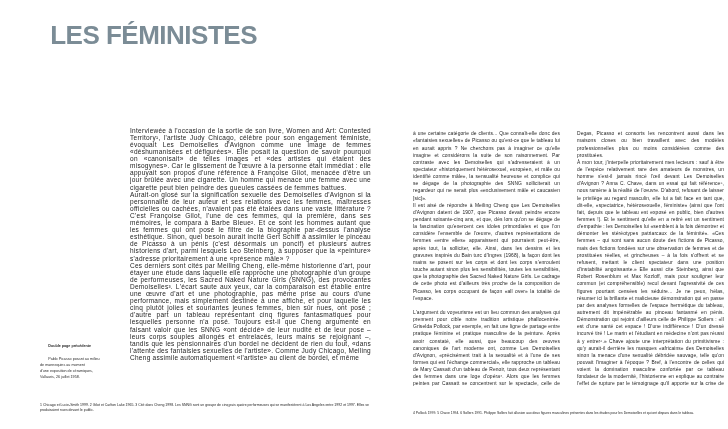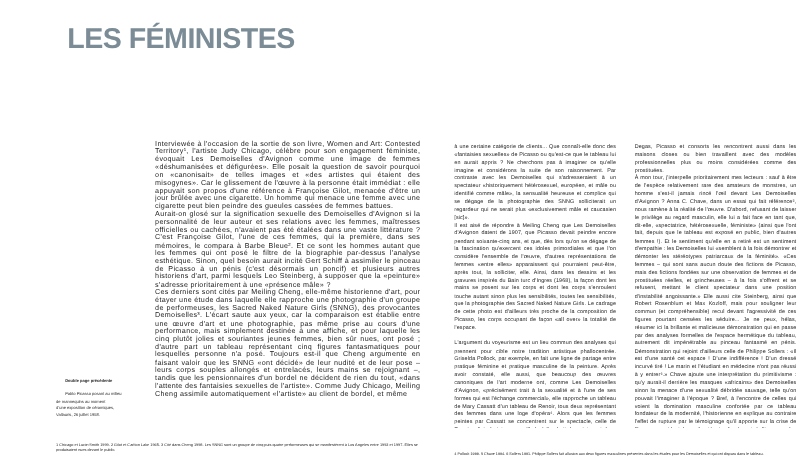--- a/index.html
+++ b/index.html
@@ -6,21 +6,21 @@
   body{
     width:728px;height:429px;
     background:#ffffff;
     position:relative;
     overflow:hidden;
     font-family:"Liberation Sans", sans-serif;
     color:#1d1d1d;
   }
   .spread{position:absolute;inset:0;background:#ffffff;}
   .page{position:absolute;top:0;bottom:0;}
-  .page-left{left:16px;width:368px;}
+  .page-left{left:5px;width:368px;}
   .page-right{left:368px;width:360px;}
 
   
   .title{
     position:absolute;left:26px;top:22px;width:226px;margin:0;
     text-align:right;
     color:#7b8c96;
     font-size:26px;line-height:26px;font-weight:bold;
     letter-spacing:-0.5px;
   }

